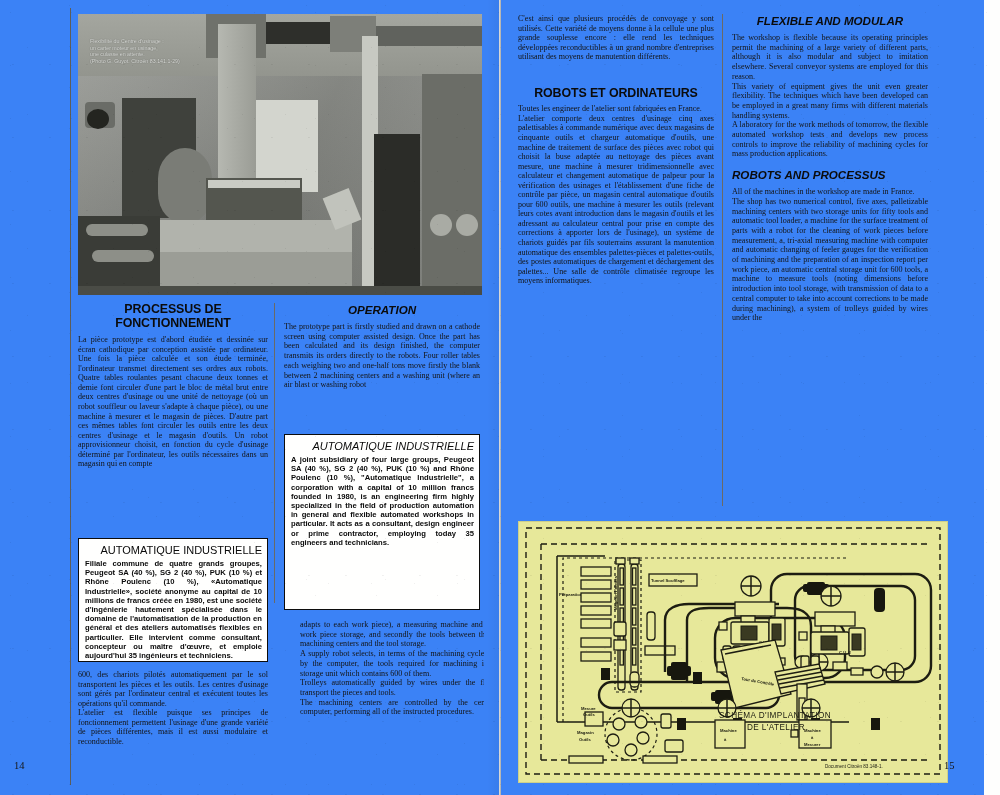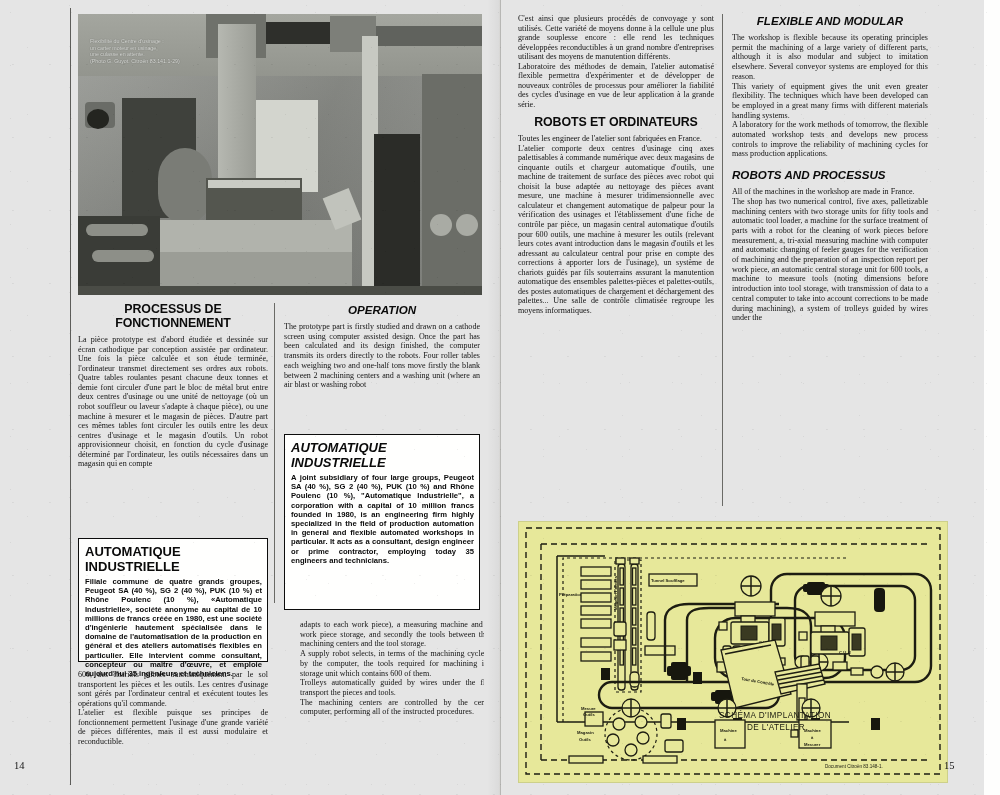--- a/index.html
+++ b/index.html
@@ -20,21 +20,21 @@
   #spread {
     position: absolute;
     inset: 0;
     display: flex;
     background: #fefefd;
   }
 
   .page {
     position: relative;
     height: 795px;
-    background: #e5e5e5;
+    background: #3b82f6;
     box-sizing: border-box;
   }
   #page-left  { width: 484px; }
   #page-right { width: 500px; }
 
   
   .gutter {
     position: absolute;
     top: 0; bottom: 0;
     width: 2px;
@@ -112,23 +112,23 @@
   
   .sbox {
     position: absolute;
     border: 1.6px solid #0c0c0c;
     box-sizing: border-box;
     padding: 5px 5px 5px 6px;
     background: #fffffe;
   }
   .sbox .sbox-title {
     font-family: "Liberation Sans", sans-serif;
-    font-weight: bold;
-    font-size: 13px;
-    text-align: left;
+    font-weight: normal;
+    font-size: 11px;
+    text-align: right;
     margin-bottom: 3px;
     color: #0a0a0a;
   }
   .sbox .sbox-title.ital { font-style: italic; }
   .sbox .sbox-body {
     font-family: "Liberation Sans", sans-serif;
     font-weight: bold;
     font-size: 7.65px;
     line-height: 9.2px;
     text-align: justify;
@@ -288,23 +288,22 @@
   </div>
 
   <div class="gutter-soft"></div>
   <div class="gutter"></div>
 
   <div id="page-right" class="page">
 
     <div class="col" style="left:34px; top:14px; width:196px;">
       <div class="body-fr">
         <p>C'est ainsi que plusieurs procédés de convoyage y sont utilisés. Cette variété de moyens donne à la cellule une plus grande souplesse encore : elle rend les techniques développées reconductibles à un grand nombre d'entreprises utilisant des moyens de manutention différents.</p>
-        <p>Laboratoire des méthodes de demain, l'atelier automatisé flexible permettra d'expérimenter et de développer de nouveaux contrôles de processus pour améliorer la fiabilité des cycles d'usinage en vue de leur application à la grande série.</p>
-      </div>
-      <h2 class="head-fr" style="margin:7px 0 4px 0;">ROBOTS ET ORDINATEURS</h2>
+      </div>
+      <h2 class="head-fr" style="margin:25px 0 4px 0;">ROBOTS ET ORDINATEURS</h2>
       <div class="body-fr">
         <p>Toutes les engineer de l'atelier sont fabriquées en France.</p>
         <p>L'atelier comporte deux centres d'usinage cinq axes palettisables à commande numérique avec deux magasins de cinquante outils et chargeur automatique d'outils, une machine de traitement de surface des pièces avec robot qui choisit la buse adaptée au nettoyage des pièces avant mesure, une machine à mesurer tridimensionnelle avec calculateur et changement automatique de palpeur pour la vérification des usinages et l'établissement d'une fiche de contrôle par pièce, un magasin central automatique d'outils pour 600 outils, une machine à mesurer les outils (relevant leurs cotes avant introduction dans le magasin d'outils et les adressant au calculateur central pour prise en compte des corrections à apporter lors de l'usinage), un système de chariots guidés par fils souterrains assurant la manutention automatique des ensembles palettes-pièces et palettes-outils, des postes automatiques de chargement et déchargement des palettes... Une salle de contrôle climatisée regroupe les moyens informatiques.</p>
       </div>
     </div>
 
     <div class="rule-v" style="left:238px; top:14px; height:492px;"></div>
 
     <div class="col" style="left:248px; top:14px; width:196px;">
       <h2 class="head-en">FLEXIBLE AND MODULAR</h2>

